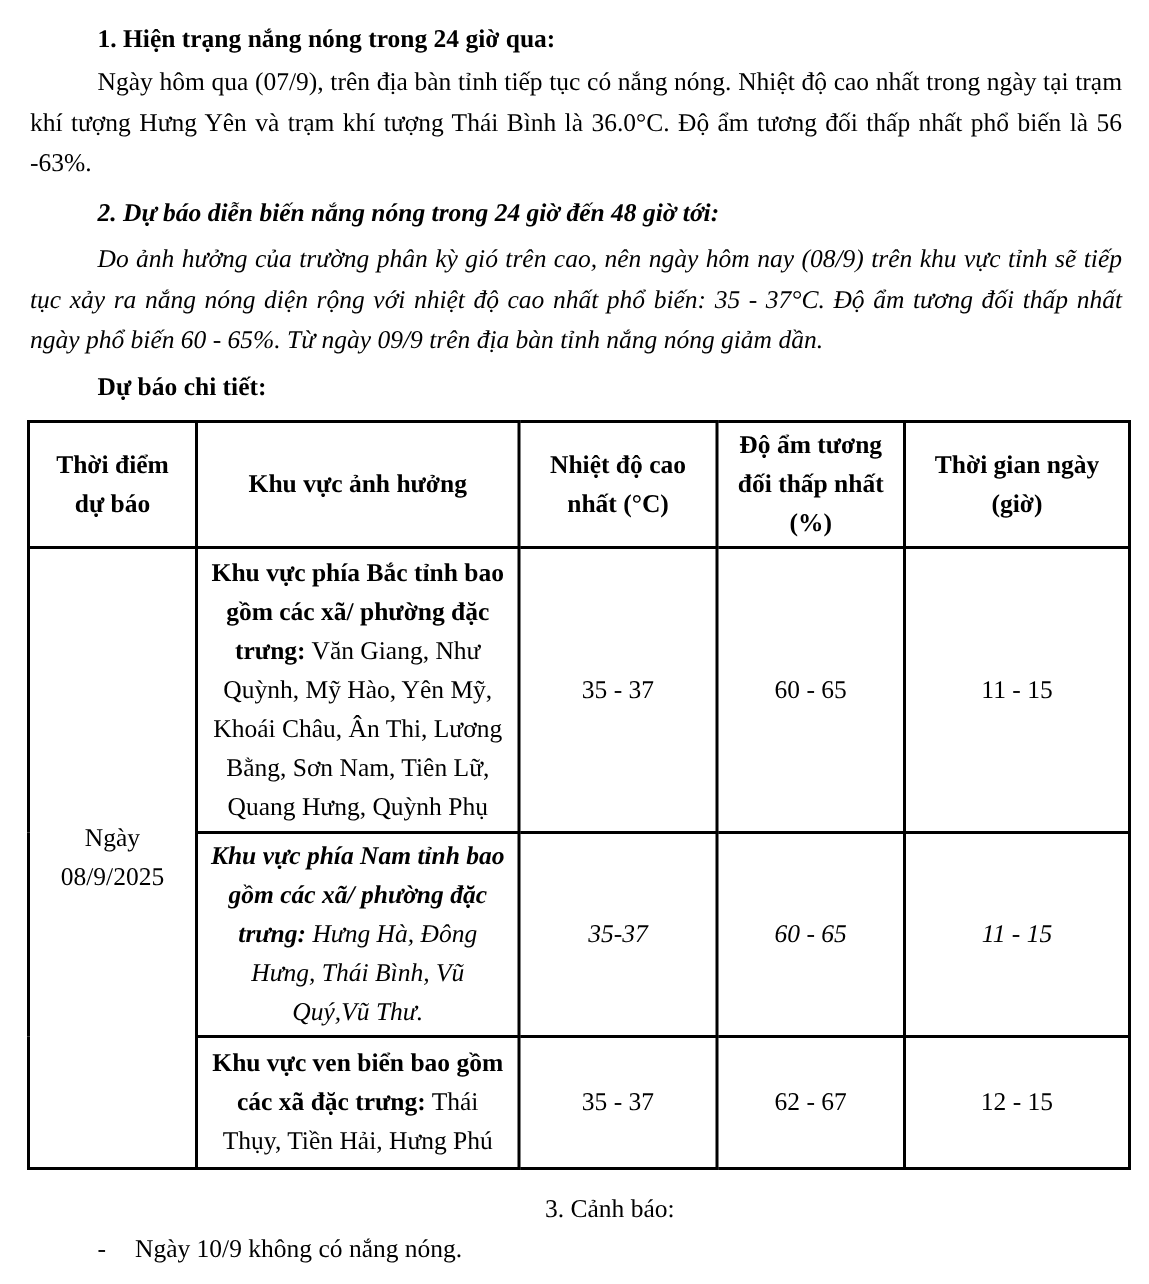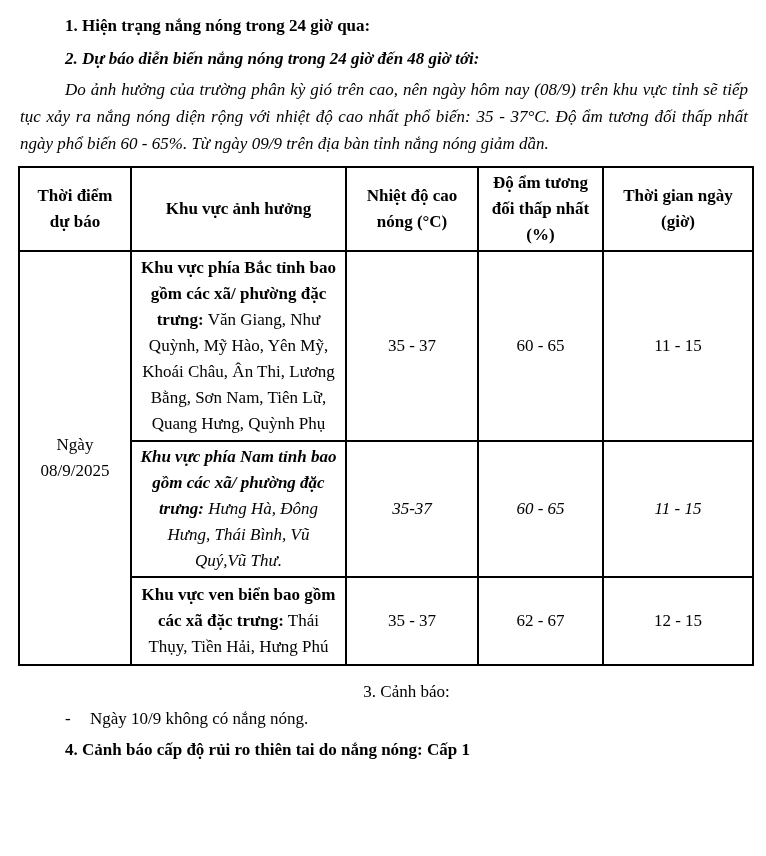--- a/index.html
+++ b/index.html
@@ -93,38 +93,40 @@
     padding-left: 45px;
     line-height: 27px;
   }
 </style>
 </head>
 <body>
 
 <div class="page">
 
   <p class="heading">1. Hiện trạng nắng nóng trong 24 giờ qua:</p>
+  <p class="para">Ngày hôm qua (07/9), trên địa bàn tỉnh tiếp tục có nắng nóng. Nhiệt độ cao nhất trong ngày tại trạm khí tượng Hưng Yên và trạm khí tượng Thái Bình là 36.0°C. Độ ẩm tương đối thấp nhất phổ biến là 56 -63%.</p>
 
   <p class="heading h2">2. Dự báo diễn biến nắng nóng trong 24 giờ đến 48 giờ tới:</p>
   <p class="para second">Do ảnh hưởng của trường phân kỳ gió trên cao, nên ngày hôm nay (08/9) trên khu vực tỉnh sẽ tiếp tục xảy ra nắng nóng diện rộng với nhiệt độ cao nhất phổ biến: 35 - 37°C. Độ ẩm tương đối thấp nhất ngày phổ biến 60 - 65%. Từ ngày 09/9 trên địa bàn tỉnh nắng nóng giảm dần.</p>
 
+  <p class="detail-heading">Dự báo chi tiết:</p>
 
   <table class="forecast">
     <colgroup>
       <col class="c1">
         <col class="c2">
         <col class="c3">
         <col class="c4">
         <col class="c5">
     </colgroup>
     <thead>
       <tr>
         <th>Thời điểm dự báo</th>
         <th>Khu vực ảnh hưởng</th>
-        <th>Nhiệt độ cao nóng (°C)</th>
+        <th>Nhiệt độ cao nhất (°C)</th>
         <th>Độ ẩm tương đối thấp nhất (%)</th>
         <th>Thời gian ngày (giờ)</th>
       </tr>
     </thead>
     <tbody>
       <tr class="row-north">
         <td class="time-cell" rowspan="3">Ngày 08/9/2025</td>
         <td class="area-cell"><span class="area-lead">Khu vực phía Bắc tỉnh bao gồm các xã/ phường đặc trưng:</span><span> Văn Giang, Như Quỳnh, Mỹ Hào, Yên Mỹ, Khoái Châu, Ân Thi, Lương Bằng, Sơn Nam, Tiên Lữ, Quang Hưng, Quỳnh Phụ</span></td>
         <td>35 - 37</td>
         <td>60 - 65</td>

